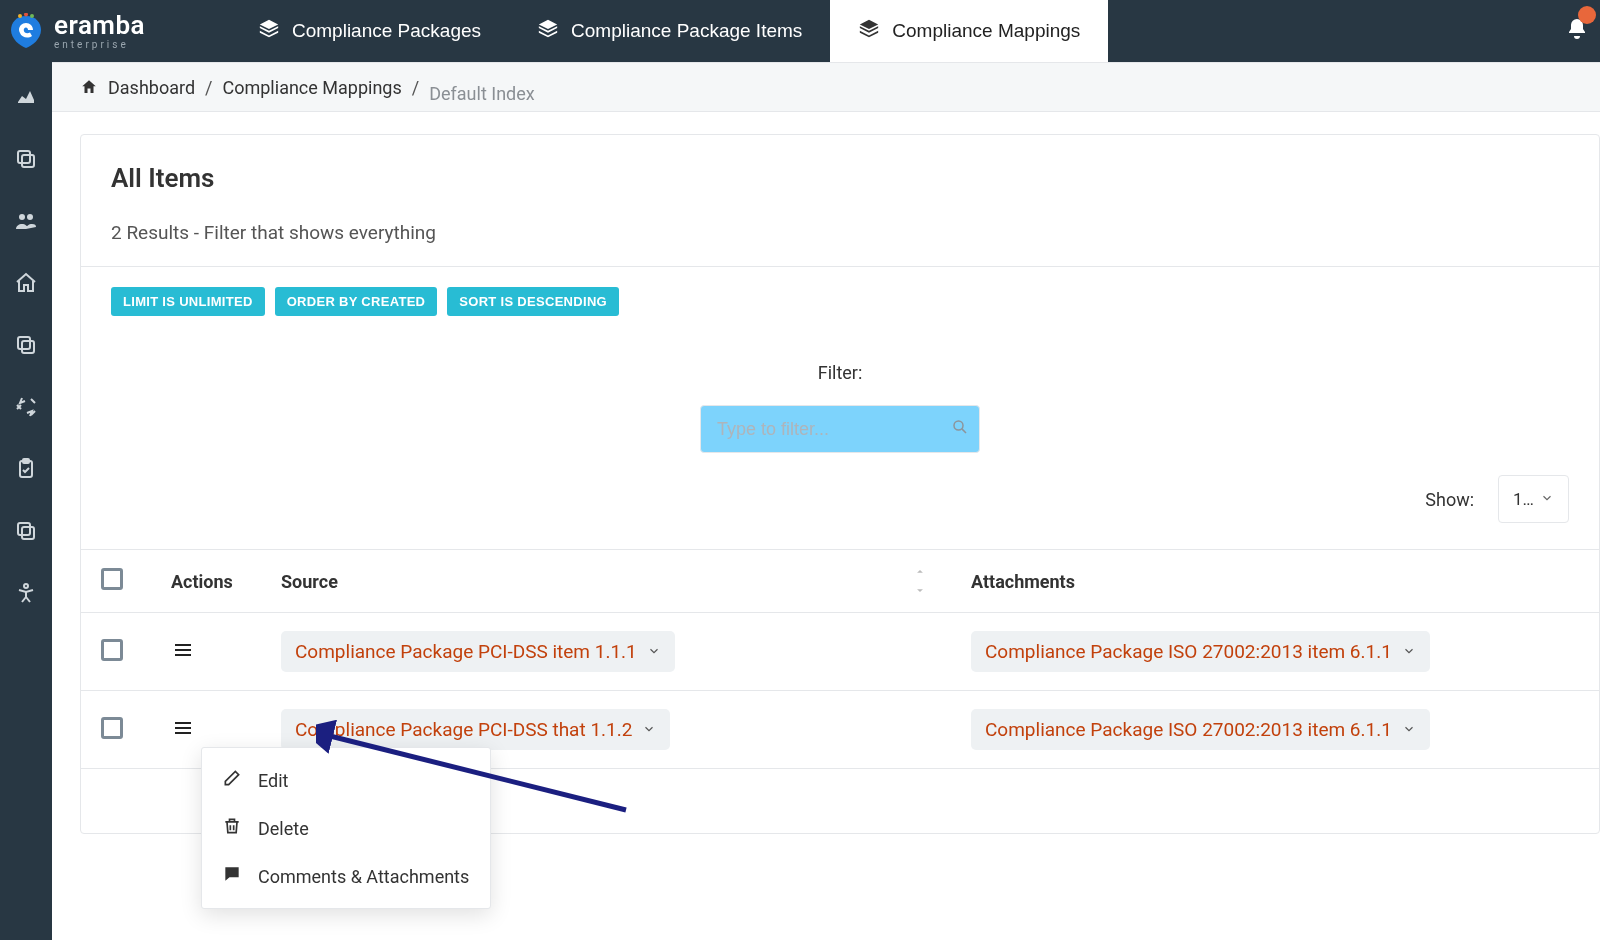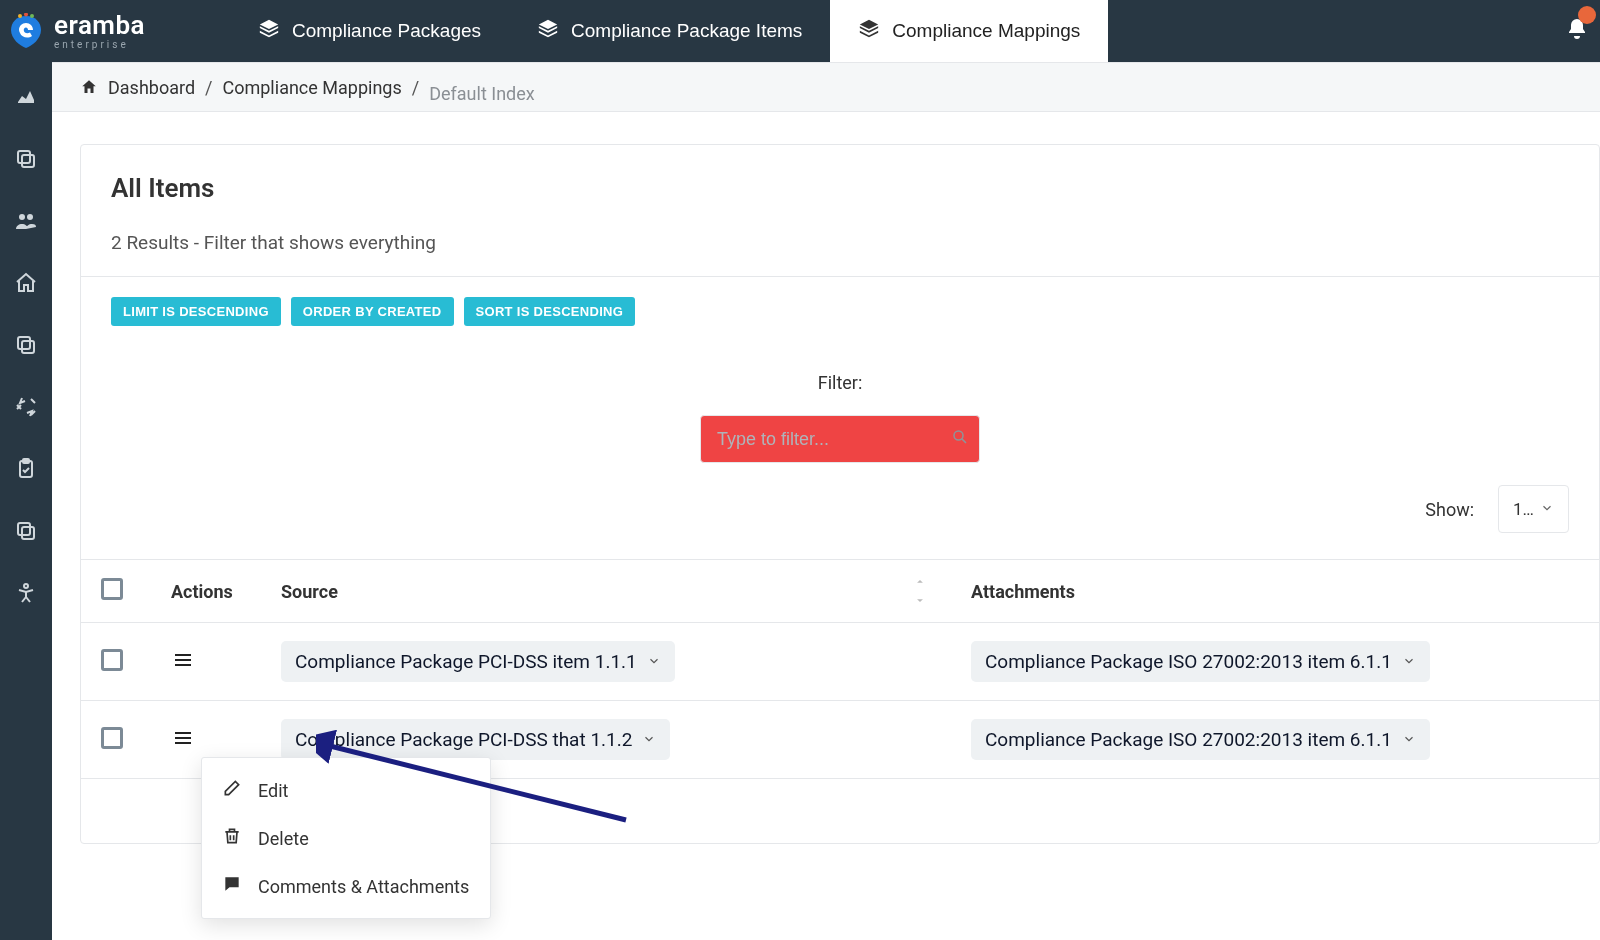--- a/index.html
+++ b/index.html
@@ -59,38 +59,38 @@
   .crumbs{
     height:50px;border-top:1px solid var(--border);border-bottom:1px solid var(--border);
     background:var(--bg);padding:0 28px;display:flex;align-items:center;gap:10px;font-size:18px;
   }
   .crumbs .home-icon svg{width:18px;height:18px;fill:#333;position:relative;top:2px;}
   .crumbs a{color:#333;text-decoration:none;}
   .crumbs .sep{color:#555;}
   .crumbs .muted{color:var(--muted);margin-top:12px;}
 
   .card{
-    margin:32px 0 0 28px;border:1px solid var(--border);border-radius:4px;background:#fff;
+    margin:22px 0 0 28px;border:1px solid var(--border);border-radius:4px;background:#fff;
     width:calc(100% - 28px);min-height:700px;position:relative;
   }
   .card-head{padding:28px 30px 22px 30px;border-bottom:1px solid var(--border);}
   .card-title{font-size:26px;font-weight:600;}
   .card-sub{margin-top:28px;font-size:19px;color:#555;}
 
   .card-controls{padding:20px 30px 10px 30px;}
   .chips{display:flex;gap:10px;flex-wrap:wrap;}
   .chip{
     background:var(--teal);color:#fff;border:none;border-radius:3px;padding:7px 12px;
     font-size:13px;font-weight:700;letter-spacing:.3px;cursor:pointer;
   }
 
   .filter-row{display:flex;align-items:center;gap:22px;padding:36px 30px 26px 30px;flex-direction:column;}
   .filter-label{font-size:18px;color:#333;}
   .filter-input{
-    position:relative;border:1px solid var(--border);border-radius:4px;background:#ef4444;
+    position:relative;border:1px solid var(--border);border-radius:4px;background:#7dd3fc;
     display:flex;align-items:center;padding:16px 14px;height:48px;width:280px;
   }
   .filter-input input{
     border:none;outline:none;font-size:18px;flex:1;color:#333;background:transparent;
   }
   .filter-input input::placeholder{color:#aeb4ba;}
   .filter-input svg{width:18px;height:18px;stroke:#8d949a;fill:none;}
 
   .show-wrap{margin-left:auto;display:flex;align-items:center;gap:24px;}
   .show-label{font-size:18px;color:#333;}
@@ -111,21 +111,21 @@
   .sort-icons svg{width:14px;height:14px;display:block;}
 
   .chk{
     width:22px;height:22px;border:3px solid #7c8a96;border-radius:3px;background:#fff;display:inline-block;cursor:pointer;
   }
   .hamb{cursor:pointer;}
   .hamb svg{width:24px;height:24px;}
 
   .tag-pill{
     display:inline-flex;align-items:center;gap:10px;background:#eef1f3;border-radius:5px;padding:9px 14px;
-    font-size:19px;color:#0f172a;cursor:pointer;
+    font-size:19px;color:#c2410c;cursor:pointer;
   }
   .tag-pill svg{width:14px;height:14px;}
 
   
   .menu{
     position:absolute;left:120px;top:612px;width:290px;background:#fff;border:1px solid var(--border);
     border-radius:3px;box-shadow:0 6px 22px rgba(0,0,0,.12);z-index:40;padding:8px 0;
   }
   .menu-item{
     display:flex;align-items:center;gap:16px;padding:12px 20px;font-size:18px;color:#333;cursor:pointer;
@@ -257,21 +257,21 @@
   </nav>
 
   <section class="card">
     <div class="card-head">
       <div class="card-title">All Items</div>
       <div class="card-sub">2 Results - Filter that shows everything</div>
     </div>
 
     <div class="card-controls">
       <div class="chips">
-        <button class="chip">LIMIT IS DESCENDING</button>
+        <button class="chip">LIMIT IS UNLIMITED</button>
         <button class="chip">ORDER BY CREATED</button>
         <button class="chip">SORT IS DESCENDING</button>
       </div>
     </div>
 
     <div class="filter-row">
       <div class="filter-label">Filter:</div>
       <div class="filter-input">
         <input type="text" placeholder="Type to filter..." style="">
         <span><svg viewBox="0 0 24 24" stroke-width="2">

